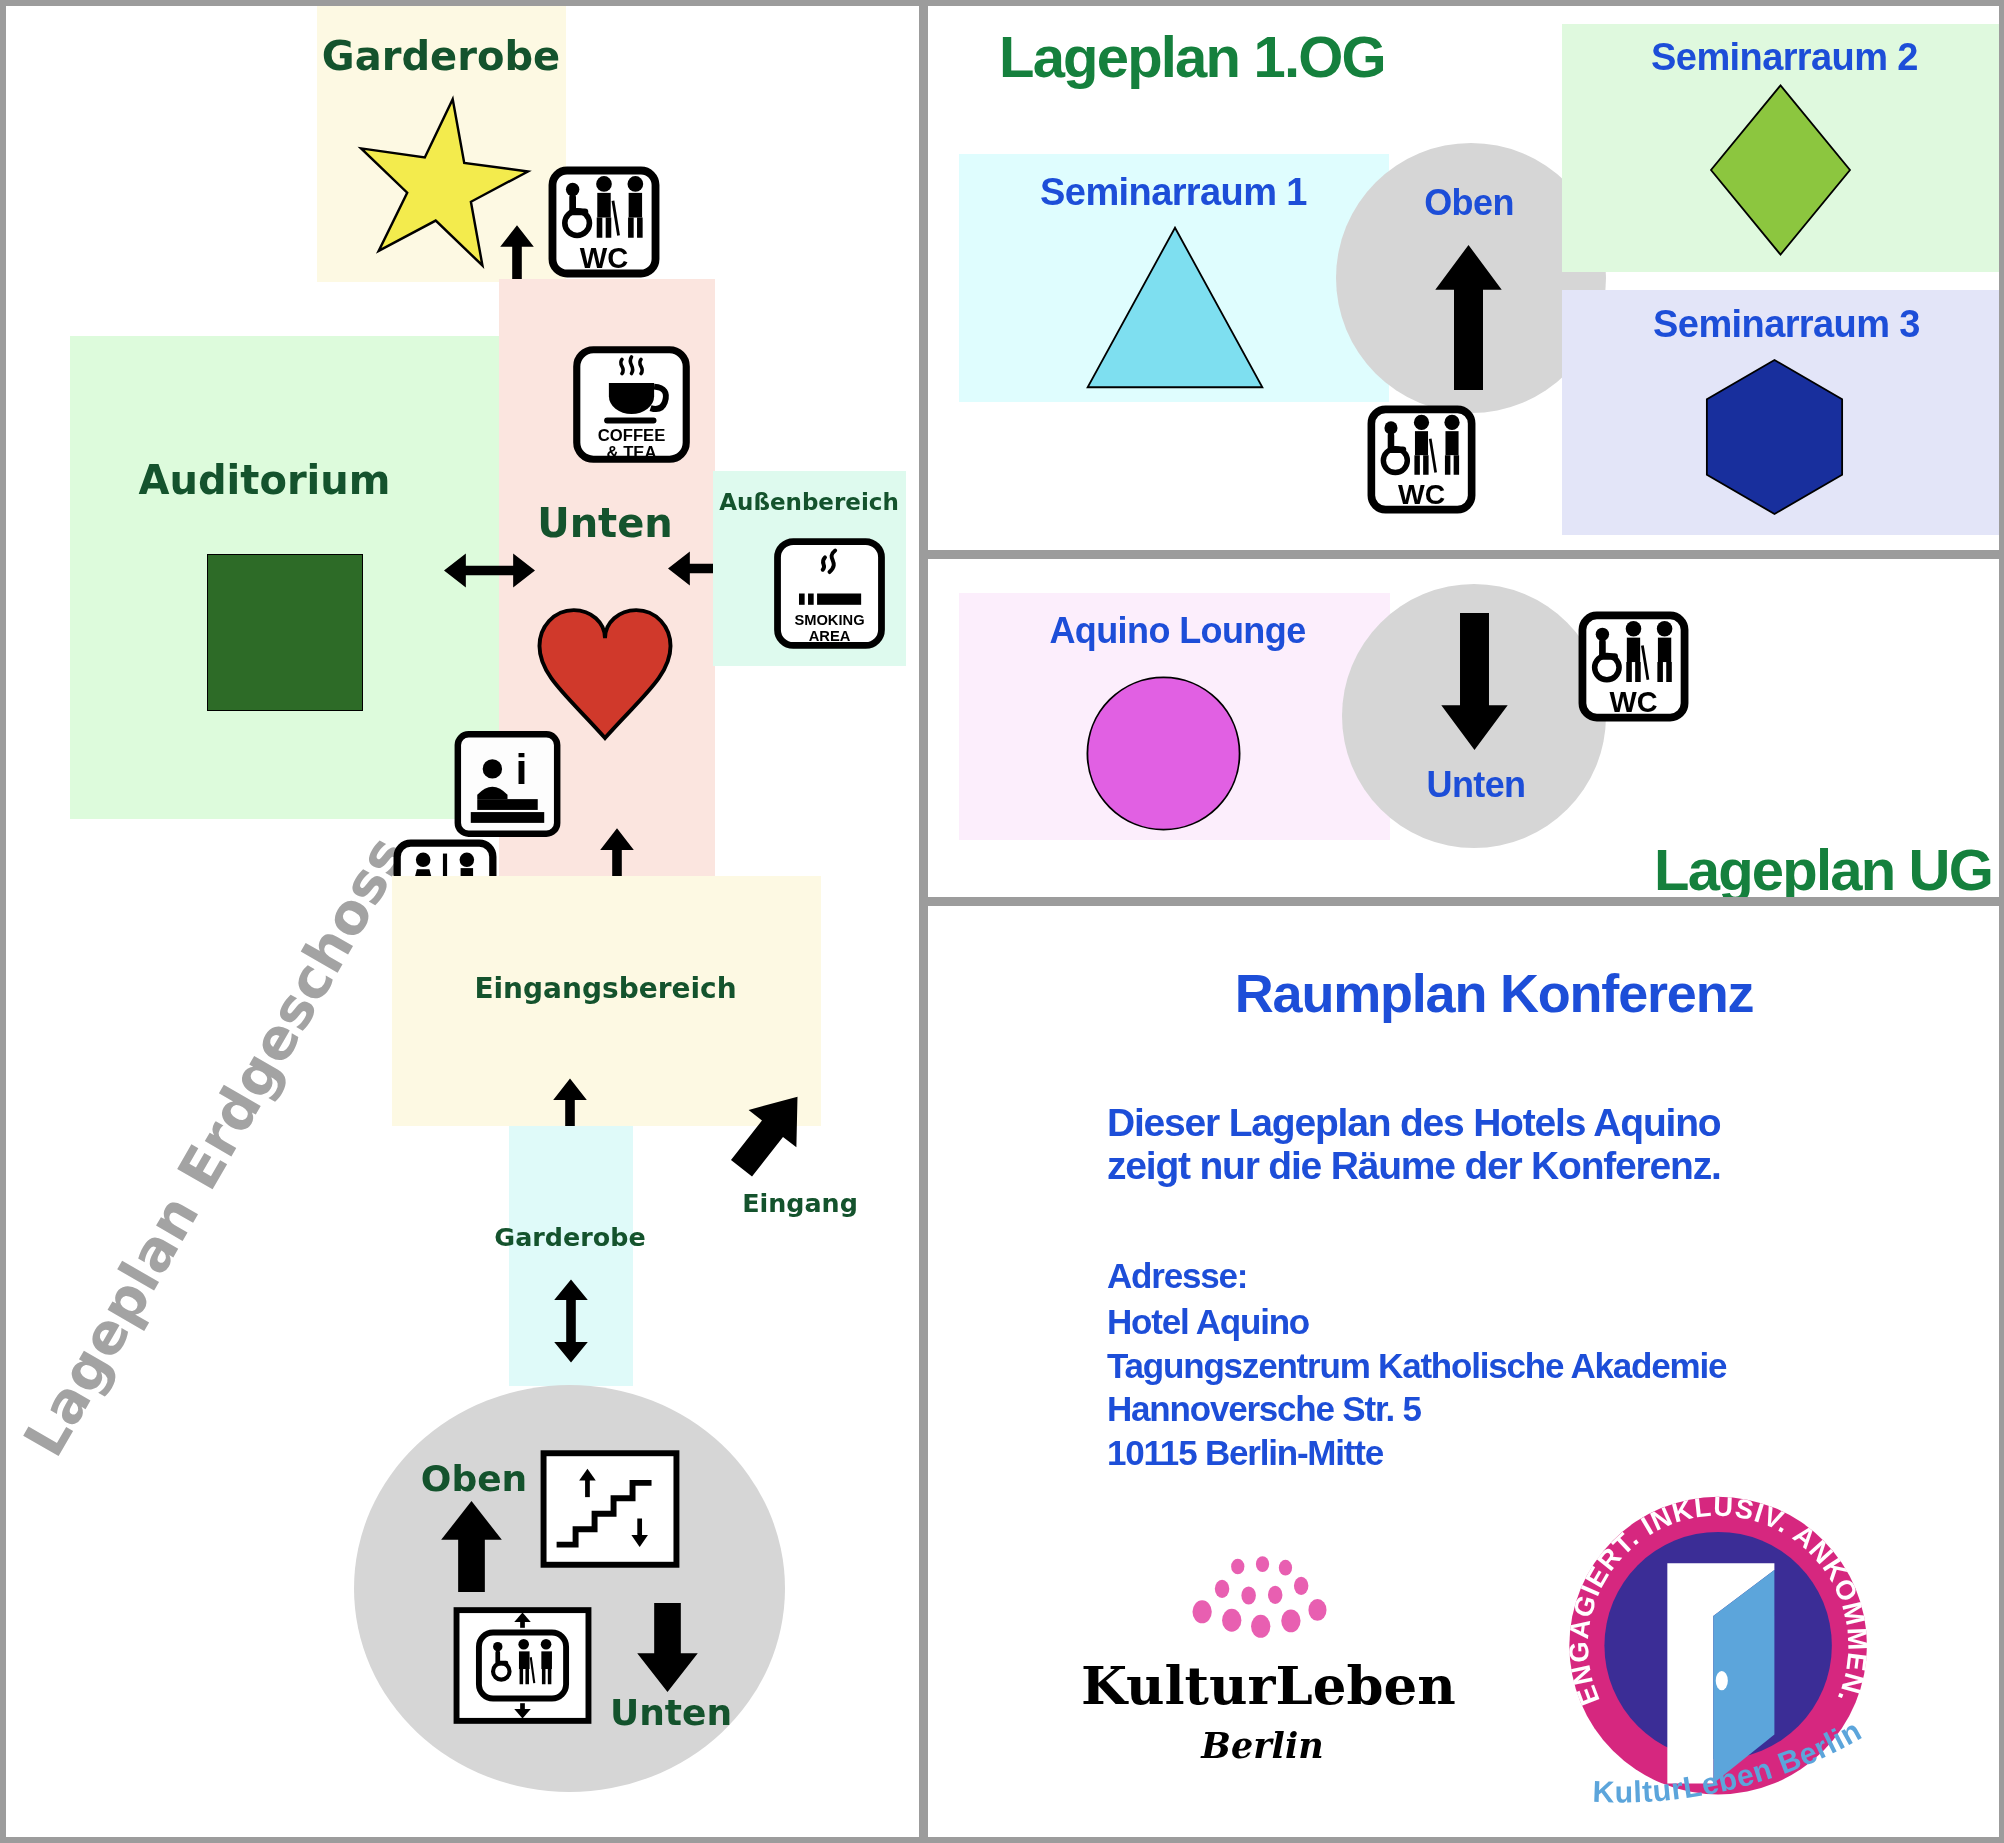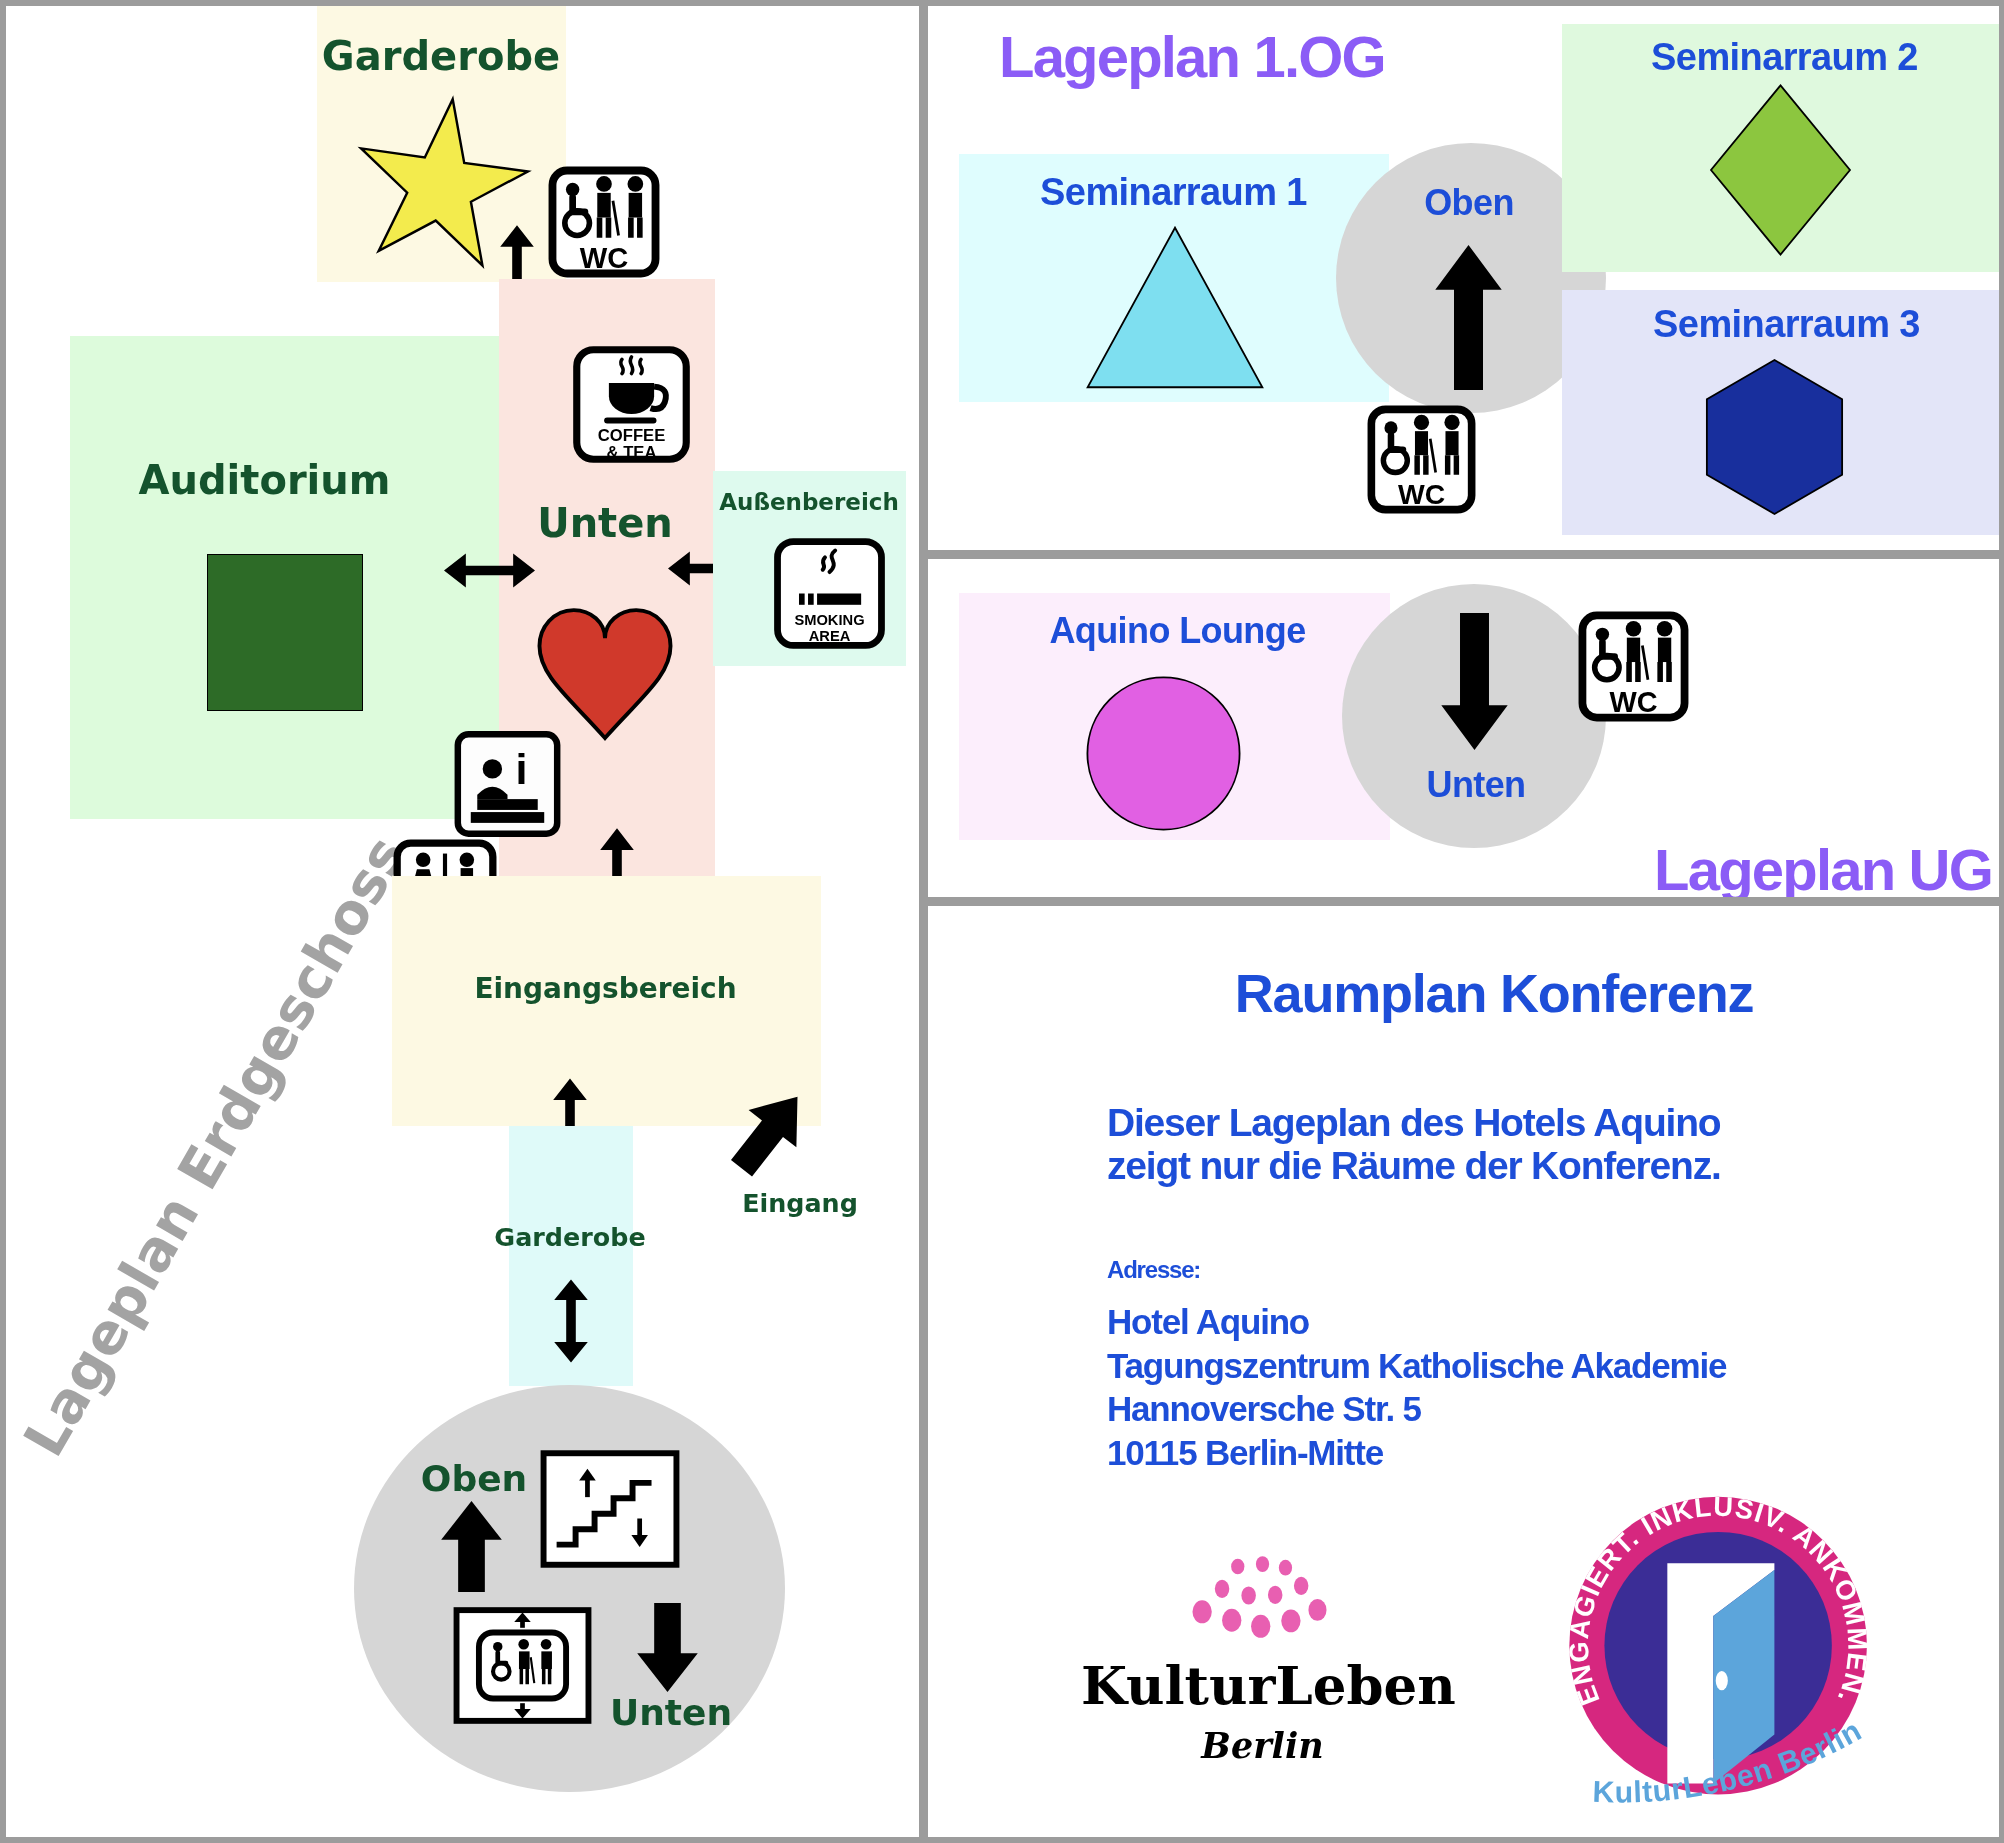--- a/index.html
+++ b/index.html
@@ -1,21 +1,21 @@
 <!DOCTYPE html>
 <html style="font-size:9.7px"><head>
 <meta charset="utf-8">
 <style>
   html,body{margin:0;padding:0;background:#fff;}
   #stage{position:relative;width:2005px;height:1843px;background:#ffffff;overflow:hidden;
          font-family:"Liberation Sans",sans-serif;}
   .abs{position:absolute;}
   .lblL{font-family:"DejaVu Sans",sans-serif;font-weight:bold;color:#14532d;white-space:nowrap;text-align:center;}
   .lblR{font-family:"Liberation Sans",sans-serif;font-weight:bold;color:#1d4ed8;white-space:nowrap;text-align:center;letter-spacing:-0.6px;}
-  .grayT{color:#8b5cf6;}
+  .grayT{color:#15803d;}
   .bordr{background:#9C9C9C;}
   svg text{font-family:"Liberation Sans",sans-serif;font-weight:bold;}
 </style>
 </head>
 <body>
 
 <div id="stage">
 
   <div class="abs" style="left:6px;top:6px;width:913px;height:1831px;background:#fff;"></div>
 
@@ -239,21 +239,21 @@
     <path d="M74 46 v18 M82 46 v18" stroke="#000" stroke-width="5"></path>
     <text x="50" y="91" font-size="26" text-anchor="middle">WC</text>
   </svg>
 
   <div class="abs lblR" style="left:1029px;top:962px;width:930px;font-size:54px;letter-spacing:-1.2px;">Raumplan Konferenz</div>
 
   <div class="abs lblR grayT" style="left:1574px;top:836px;width:418px;font-size:58px;letter-spacing:-1.8px;text-align:right;">Lageplan UG</div>
   <div class="abs lblR" style="left:1107px;top:1101px;font-size:39px;letter-spacing:-1.2px;text-align:left;">Dieser Lageplan des Hotels Aquino</div>
   <div class="abs lblR" style="left:1107px;top:1144px;font-size:39px;letter-spacing:-1.2px;text-align:right;">zeigt nur die Räume der Konferenz.</div>
 
-  <div class="abs lblR" style="left:1107px;top:1256px;font-size:24px;letter-spacing:-1.2px;text-align:left;">Adresse:</div>
+  <div class="abs lblR" style="left:1107px;top:1256px;font-size:35px;letter-spacing:-1.2px;text-align:left;">Adresse:</div>
   <div class="abs lblR" style="left:1107px;top:1302px;font-size:35px;letter-spacing:-1.2px;text-align:left;">Hotel Aquino</div>
   <div class="abs lblR" style="left:1107px;top:1346px;font-size:35px;letter-spacing:-1.2px;text-align:left;">Tagungszentrum Katholische Akademie</div>
   <div class="abs lblR" style="left:1107px;top:1389px;font-size:35px;letter-spacing:-1.2px;text-align:left;">Hannoversche Str. 5</div>
   <div class="abs lblR" style="left:1107px;top:1433px;font-size:35px;letter-spacing:-1.2px;text-align:left;">10115 Berlin-Mitte</div>
 
   <svg class="abs" style="left:1181px;top:1544px;" width="157" height="103" viewBox="0 0 260 170">
     <g fill="#E85FB1">
       <ellipse cx="94" cy="37" rx="11" ry="13"></ellipse>
       <ellipse cx="135" cy="33" rx="11" ry="13"></ellipse>
       <ellipse cx="173" cy="39" rx="11" ry="13"></ellipse>

